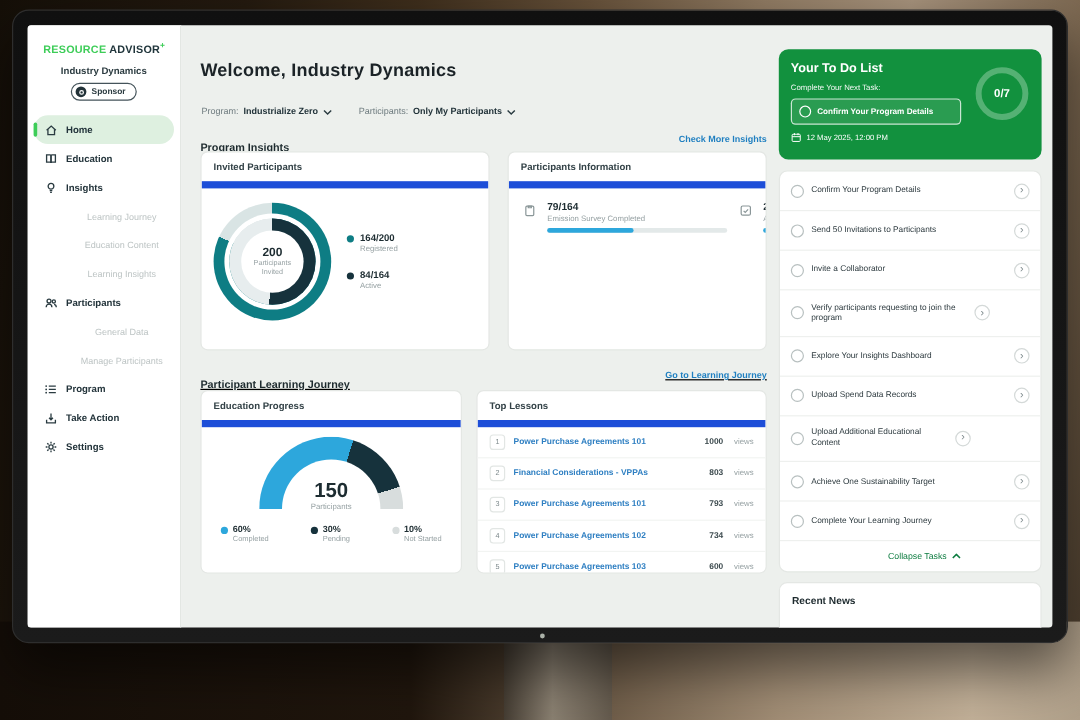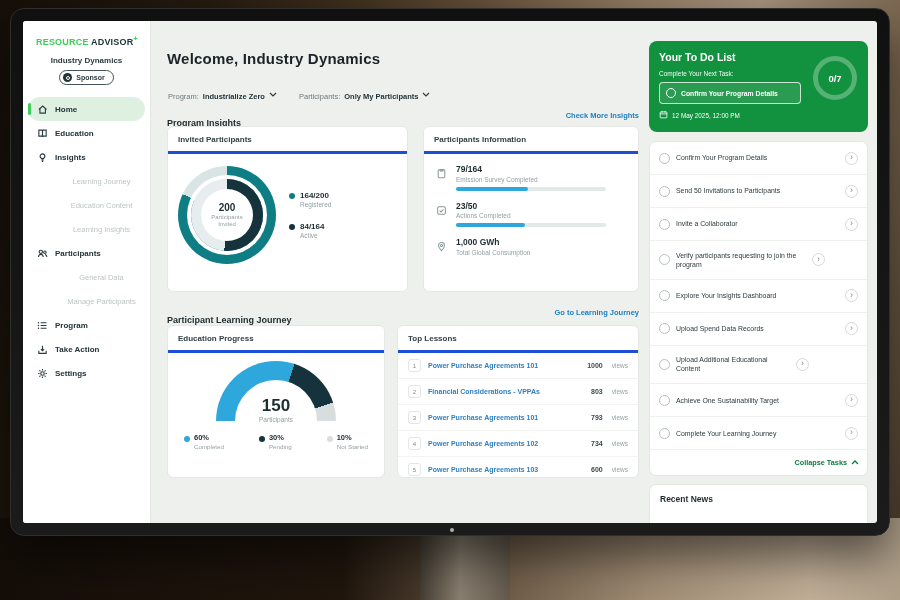--- a/index.html
+++ b/index.html
@@ -30,30 +30,30 @@
   .nav{margin-top:12px;}
   .nitem{display:flex;align-items:center;gap:7px;height:24px;padding-left:14px;font-size:8px;font-weight:bold;color:#22333a;cursor:pointer;}
   .nitem.active{background:#def0e0;margin:0 5px;padding-left:9px;border-radius:12px;position:relative;}
   .nitem.active::before{content:"";position:absolute;left:0;top:6px;width:3px;height:12px;border-radius:2px;background:#3dcd58;}
   .nsub{height:24px;display:flex;align-items:center;padding-left:30px;font-size:7.5px;color:#bdc4c4;cursor:pointer;justify-content:center;}
   .nic{display:flex;}
   
   .main{position:absolute;left:144px;top:0;width:472px;height:100%;}
   .title{position:absolute;top:29px;left:0;margin:0;font-size:15px;font-weight:bold;color:#1b2327;letter-spacing:.2px;}
   .controls{position:absolute;top:62px;left:1px;display:flex;gap:22px;align-items:center;}
-  .control{display:flex;align-items:flex-end;gap:4px;cursor:pointer;}
+  .control{display:flex;align-items:center;gap:4px;cursor:pointer;}
   .clabel{font-size:7.5px;color:#6d7a7e;}
   .cvalue{font-size:7.5px;font-weight:bold;color:#22333a;}
   .secrow{position:absolute;left:0;width:100%;display:flex;justify-content:space-between;align-items:center;}
-  .sec1{top:90px;}.sec2{top:287px;}
+  .sec1{top:90px;}.sec2{top:287px;text-decoration:underline;}
   .sechead{font-size:9px;font-weight:bold;color:#1d2a2e;}
   .seclink{display:flex;align-items:center;gap:4px;font-size:7.5px;font-weight:bold;color:#1f7fc0;cursor:pointer;flex-direction:column;}
   .arr{font-size:10px;line-height:1;}
   .card{background:#fff;border:1px solid #e4e7e4;border-radius:6px;box-sizing:border-box;overflow:hidden;}
-  .cardtitle{padding:8px 10px 7px;font-size:8px;font-weight:bold;color:#334247;border-bottom:3px solid #1d4ed8;}
+  .cardtitle{padding:8px 10px 7px;font-size:8px;font-weight:bold;color:#334247;border-bottom:6px solid #1d4ed8;}
   .cards1{position:absolute;top:105px;left:0;width:100%;display:flex;gap:15px;}
   .cardA{width:241px;height:166px;}
   .cardB{flex:1;height:166px;}
   
   .donutwrap{display:flex;align-items:center;gap:13px;padding:12px 10px;}
   .donut{width:98px;height:98px;border-radius:50%;flex:none;
     background:conic-gradient(#0e7d84 var(--p,82%),#d9e4e4 0);
     display:flex;align-items:center;justify-content:center;}
   .ring2{width:72px;height:72px;border-radius:50%;
     background:conic-gradient(#16323c var(--p,51%),#e7edee 0);
@@ -63,21 +63,21 @@
   .hval{font-size:10px;font-weight:bold;color:#1d2c31;}
   .hlab{font-size:6px;color:#96a1a3;margin-top:1px;line-height:1.25;width:42px;}
   .dlegend{display:flex;flex-direction:column;gap:14px;}
   .litem{display:flex;gap:5px;}
   .dot{width:6px;height:6px;border-radius:50%;margin-top:2px;flex:none;}
   .dot.teal{background:#0e7d84;}.dot.navy{background:#16323c;}
   .dot.blue{background:#2da7dc;}.dot.gray{background:#d8dddd;}
   .lval{font-size:8px;font-weight:bold;color:#1d2c31;}
   .llab{font-size:6.5px;color:#96a1a3;margin-top:1px;}
   
-  .inforows{padding:10px 12px;display:flex;flex-direction:column;gap:10px;}
+  .inforows{padding:10px 12px;display:flex;flex-direction:row;gap:10px;}
   .irow{display:flex;gap:8px;}
   .iic{width:12px;padding-top:1px;flex:none;}
   .ival{font-size:8.5px;font-weight:bold;color:#1d2c31;}
   .ilab{font-size:6.5px;color:#96a1a3;margin-top:1.5px;}
   .ibar{width:150px;height:4px;background:#e3e9e9;border-radius:2px;margin-top:4px;}
   .ibar i{display:block;height:100%;border-radius:2px;background:#2da7dc;width:48%;}
   
   .cards2{position:absolute;top:304px;left:0;width:100%;display:flex;gap:12px;}
   .cardC{width:218px;height:153px;}
   .cardD{flex:1;height:153px;}
@@ -111,22 +111,22 @@
   .todo-due{display:flex;align-items:center;gap:4px;margin-top:6px;font-size:6.4px;}
   .ring{position:absolute;right:11px;top:15px;width:44px;height:44px;border-radius:50%;
     border:5px solid #55b174;box-sizing:border-box;display:flex;align-items:center;justify-content:center;
     font-size:9.5px;font-weight:bold;color:#fff;}
   .tasks{margin-top:9px;background:#fff;border:1px solid #e4e7e4;border-radius:7px;overflow:hidden;}
   .trow{display:flex;align-items:center;gap:6px;padding:9.5px 9px;border-bottom:1px solid #eef0ee;cursor:pointer;}
   .cb{width:9px;height:9px;border:1px solid #b8c0c0;border-radius:50%;flex:none;cursor:pointer;}
   .tlabel{flex:1;font-size:6.9px;color:#2c393e;line-height:1.35;padding-right:2px;}
   .go{width:13px;height:13px;border:1px solid #d4d9d8;border-radius:50%;display:flex;align-items:center;
     justify-content:center;color:#7d898c;font-size:9px;flex:none;line-height:1;padding-bottom:1px;box-sizing:border-box;cursor:pointer;}
-  .collapse{display:flex;align-items:center;justify-content:flex-end;gap:4px;padding:8px;font-size:7.3px;
-    font-weight:bold;color:#0d7c40;cursor:pointer;margin-left:24px;}
+  .collapse{display:flex;align-items:center;justify-content:center;gap:4px;padding:8px;font-size:7.3px;
+    font-weight:normal;color:#0d7c40;cursor:pointer;margin-left:24px;}
   .news{margin-top:8px;background:#fff;border:1px solid #e4e7e4;border-radius:7px 7px 0 0;padding:9px 10px;height:46px;box-sizing:border-box;}
   .news-title{font-size:8.5px;font-weight:bold;color:#1d2a2e;}
 </style>
 </head>
 <body>
 
 <div class="bg"></div>
 <div class="floor"></div>
 <div class="stand"></div>
 

